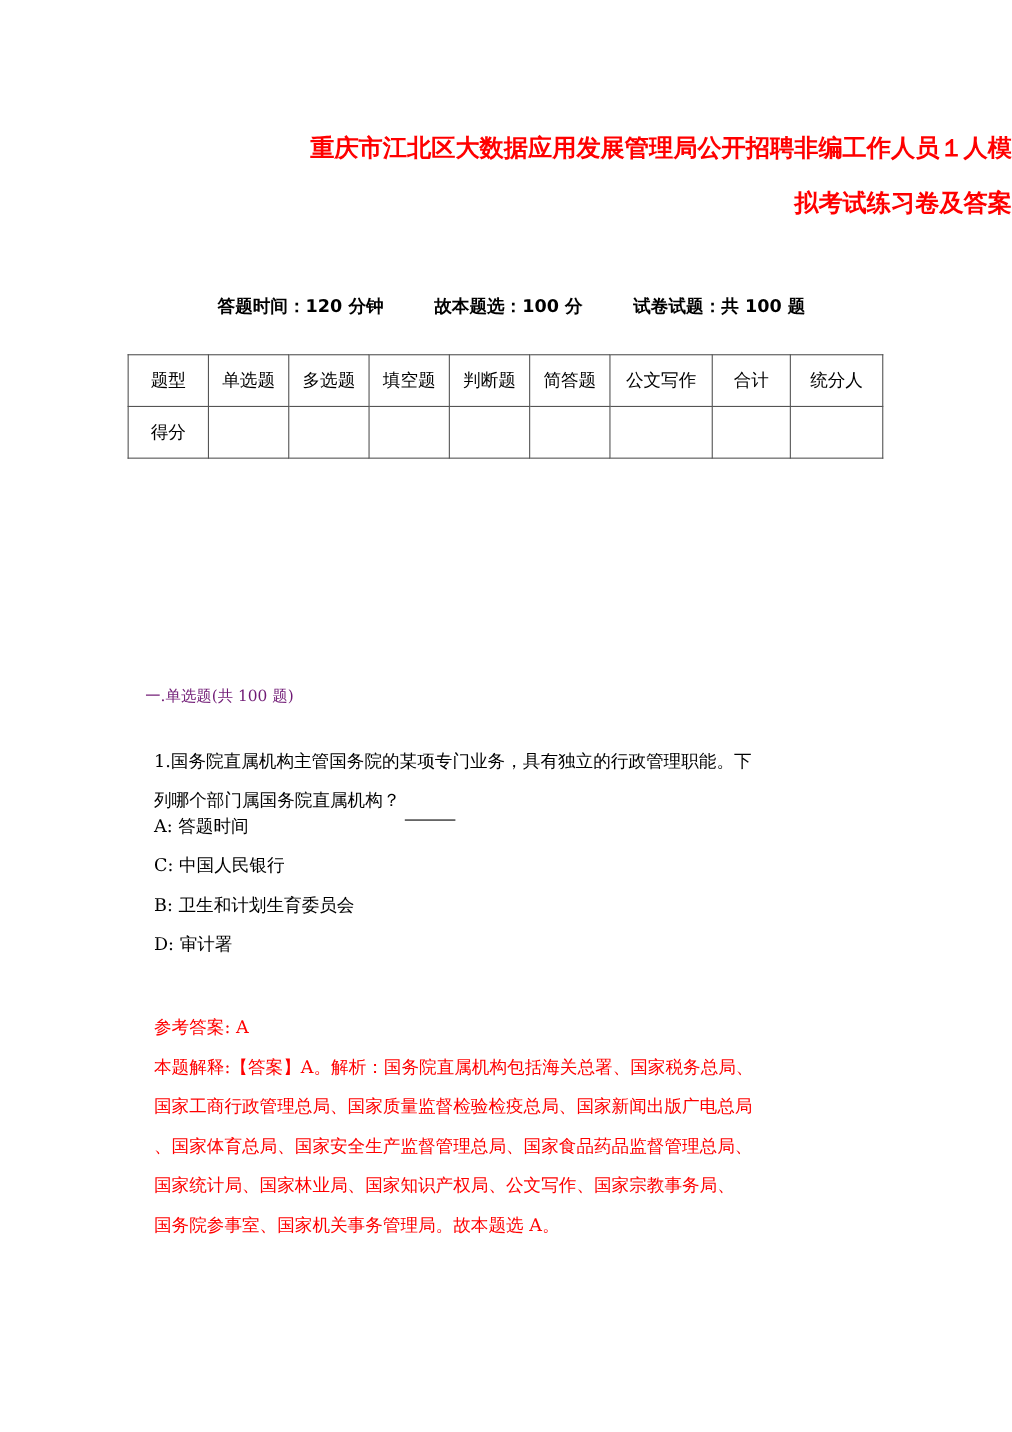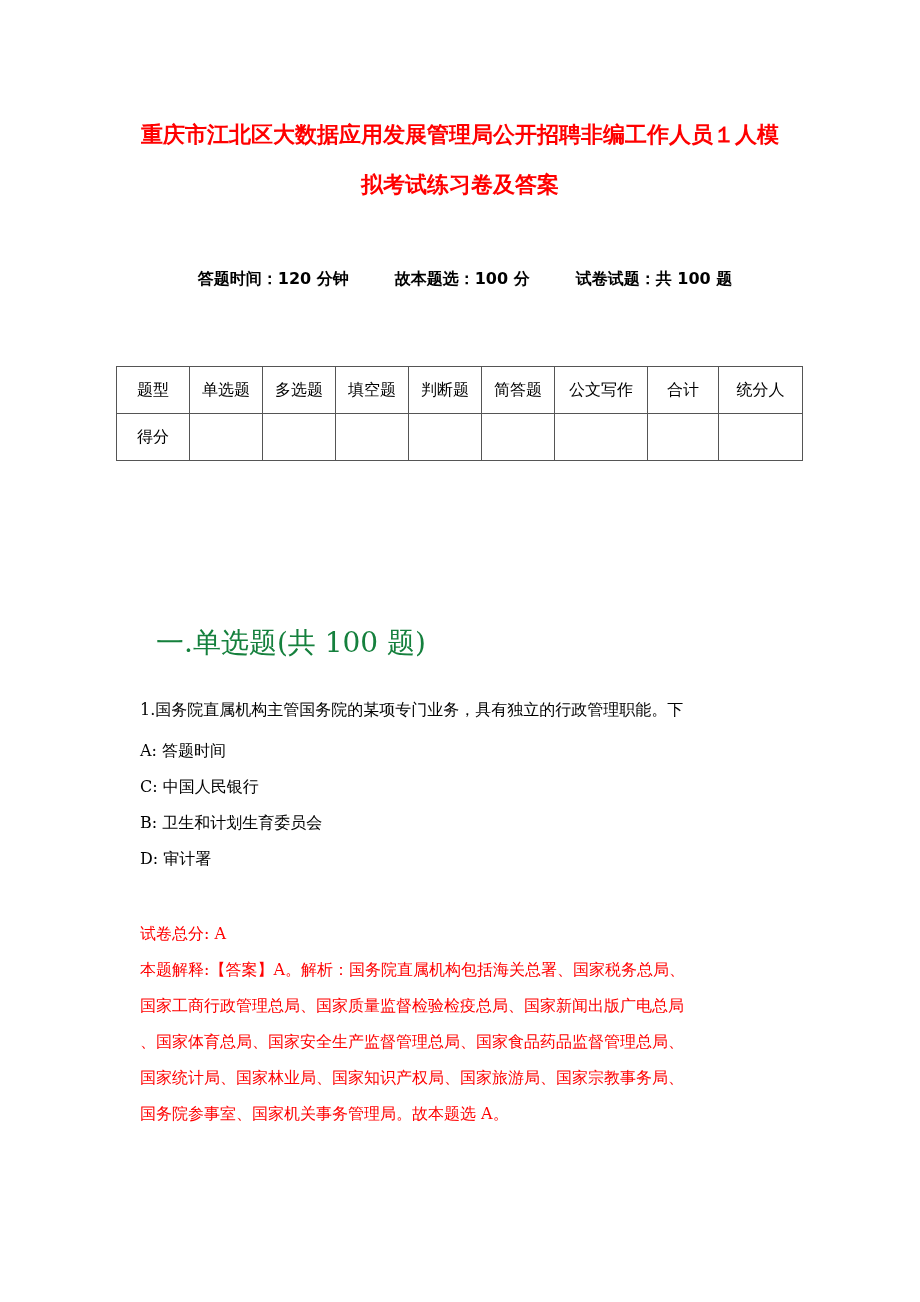--- a/index.html
+++ b/index.html
@@ -1,41 +1,41 @@
 <!DOCTYPE html>
 <html><head>
   <meta charset="utf-8">
   <style>
     html, body { margin: 0; padding: 0; background: #ffffff; }
     body { width: 920px; height: 1302px; position: relative; overflow: hidden; }
     .title {
-      position: absolute; left: 0; width: 920px; text-align: center;
+      position: absolute; left: 0; width: 920px; text-align: right;
       color: #ff0000; font-family: "DejaVu Serif", "Liberation Serif", serif;
       font-weight: bold; font-size: 22px; letter-spacing: 0px;
     }
     .title.l1 { top: 120px; }
     .title.l2 { top: 170px; }
     .meta {
       position: absolute; top: 269px; left: 0; width: 920px; text-align: center;
       font-family: "DejaVu Sans", "Liberation Sans", sans-serif; font-weight: bold;
       font-size: 16px; color: #000;
     }
     .meta span { display: inline-block; margin-left: 10px; }
     .meta .gap { width: 26px; }
     table.score {
       position: absolute; left: 116px; top: 322px;
       border-collapse: collapse;
-      font-family: "DejaVu Sans", "Liberation Sans", sans-serif; font-size: 16px; color: #000; margin-top: 44px;
+      font-family: "DejaVu Sans", "Liberation Sans", sans-serif; font-size: 16px; color: #000;
     }
     table.score td {
       border: 1.5px solid #555; text-align: center; height: 46px; padding: 0;
     }
     .section {
-      position: absolute; left: 156px; top: 624px;
-      font-family: "DejaVu Serif", "Liberation Serif", serif; font-size: 28px; color: #15803d;
+      position: absolute; left: 132px; top: 624px;
+      font-family: "DejaVu Serif", "Liberation Serif", serif; font-size: 14px; color: #701a75;
     }
     .q {
       position: absolute; left: 140px; width: 640px;
       font-family: "DejaVu Serif", "Liberation Serif", serif; font-size: 16px; color: #000;
       line-height: 36px;
     }
     .red { color: #ff0000; }
     .blank { display: inline-block; width: 46px; border-bottom: 1px solid #000; height: 18px; vertical-align: bottom; margin-left: 4px; }
   </style>
 </head>
@@ -70,32 +70,33 @@
     <td></td>
     <td></td>
     <td></td>
     <td></td>
   </tr>
 </tbody>
   </table>
 
 <div class="section">一.单选题(共 100 题)</div>
 
-<div class="q" style="top:692px">
+<div class="q" style="top:674px">
   <div>1.国务院直属机构主管国务院的某项专门业务，具有独立的行政管理职能。下</div>
+  <div><span>列哪个部门属国务院直属机构？</span><span class="blank"></span></div>
 </div>
 
 <div class="q" style="top:733px">
   <div>A: 答题时间</div>
   <div>C: 中国人民银行</div>
   <div>B: 卫生和计划生育委员会</div>
   <div>D: 审计署</div>
 </div>
 
-<div class="q red" style="top:916px">试卷总分: A</div>
+<div class="q red" style="top:916px">参考答案: A</div>
 
 <div class="q red" style="top:952px">
   <div>本题解释:【答案】A。解析：国务院直属机构包括海关总署、国家税务总局、</div>
   <div>国家工商行政管理总局、国家质量监督检验检疫总局、国家新闻出版广电总局</div>
   <div>、国家体育总局、国家安全生产监督管理总局、国家食品药品监督管理总局、</div>
-  <div>国家统计局、国家林业局、国家知识产权局、国家旅游局、国家宗教事务局、</div>
+  <div>国家统计局、国家林业局、国家知识产权局、公文写作、国家宗教事务局、</div>
   <div>国务院参事室、国家机关事务管理局。故本题选 A。</div>
 </div>
 
 </body></html>

